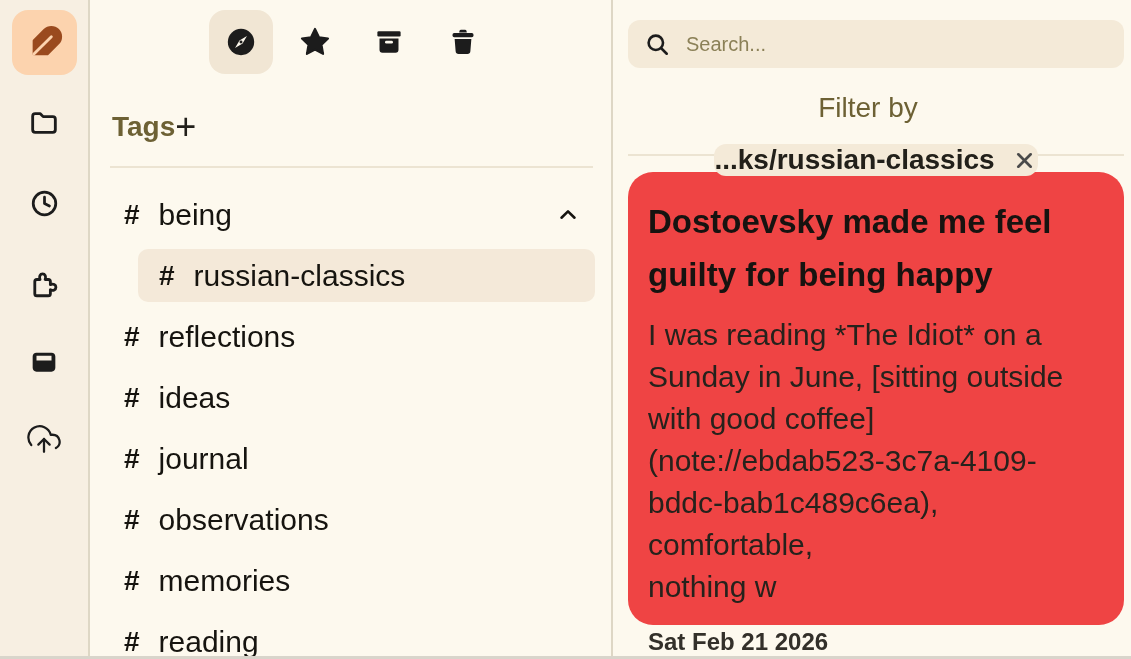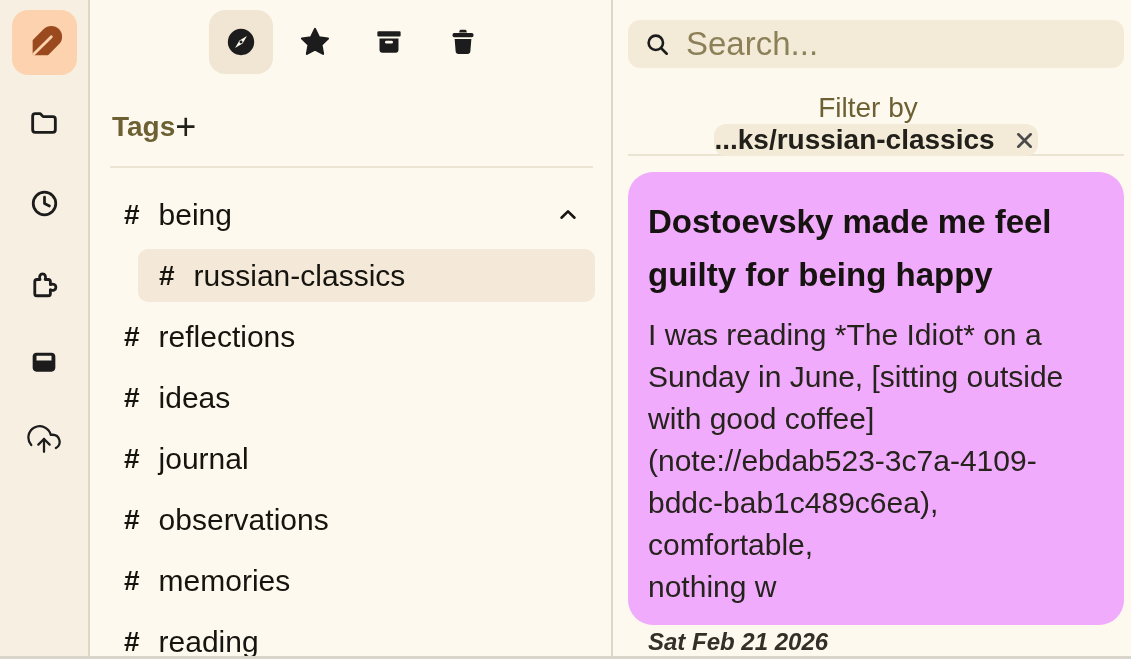--- a/index.html
+++ b/index.html
@@ -58,44 +58,44 @@
     position:absolute; left:613px; right:0; top:0; bottom:0;
     padding:20px 7px 0 15px; background:#fdf9ee;
   }
   .search-bar {
     height:48px; background:#f4ead8; border-radius:12px;
     display:flex; align-items:center; padding:0 16px;
   }
   .search-input {
     border:none; outline:none; background:transparent; flex:1;
     font-family:"Liberation Sans", sans-serif;
-    font-size:33px; margin-left:15px; color:#3c362a;
+    font-size:20px; margin-left:15px; color:#3c362a;
   }
   .search-input::placeholder { color:#8b8057; opacity:1; }
   .filter-row { margin-top:24px; height:48px; display:flex; align-items:center;flex-direction:column; }
   .filter-label { font-size:28px; color:#6d6134; margin-right:16px; white-space:nowrap; }
   .filter-chip {
     flex:1; height:48px; background:#f4ead8; border-radius:12px;
-    display:flex; align-items:center; justify-content:center; gap:16px; cursor:pointer;
+    display:flex; align-items:center; justify-content:center; gap:16px; cursor:pointer;margin-top:20px;
   }
   .chip-text { font-size:28px; font-weight:600; color:#22201a; }
   .chip-close { display:flex; align-items:center; cursor:pointer; }
   .notes-divider { margin-top:14px; border-top:2px solid #ece4d2; }
   .note-card {
-    margin-top:16px; height:453px; background:#f0abfc; border-radius:25px;
+    margin-top:16px; height:453px; background:#ef4444; border-radius:25px;
     padding:23px 20px 0 20px; cursor:pointer;
   }
   .note-title {
     font-size:33px; font-weight:bold; line-height:53px; color:#171310;
   }
   .note-excerpt {
     margin-top:13px; font-size:30px; line-height:42px; color:#26221c;
     white-space:pre-line;
   }
-  .note-date { margin-top:20px; font-size:24px; font-weight:bold; color:#33302a;font-style:italic; }
+  .note-date { margin-top:20px; font-size:24px; font-weight:bold; color:#33302a; }
   .bottom-edge {
     position:absolute; left:0; right:0; bottom:0; height:3px;
     background:#d9d5cb;
   }
   svg { display:block; }
 </style>
 </head>
 <body>
 
 <div class="app">

